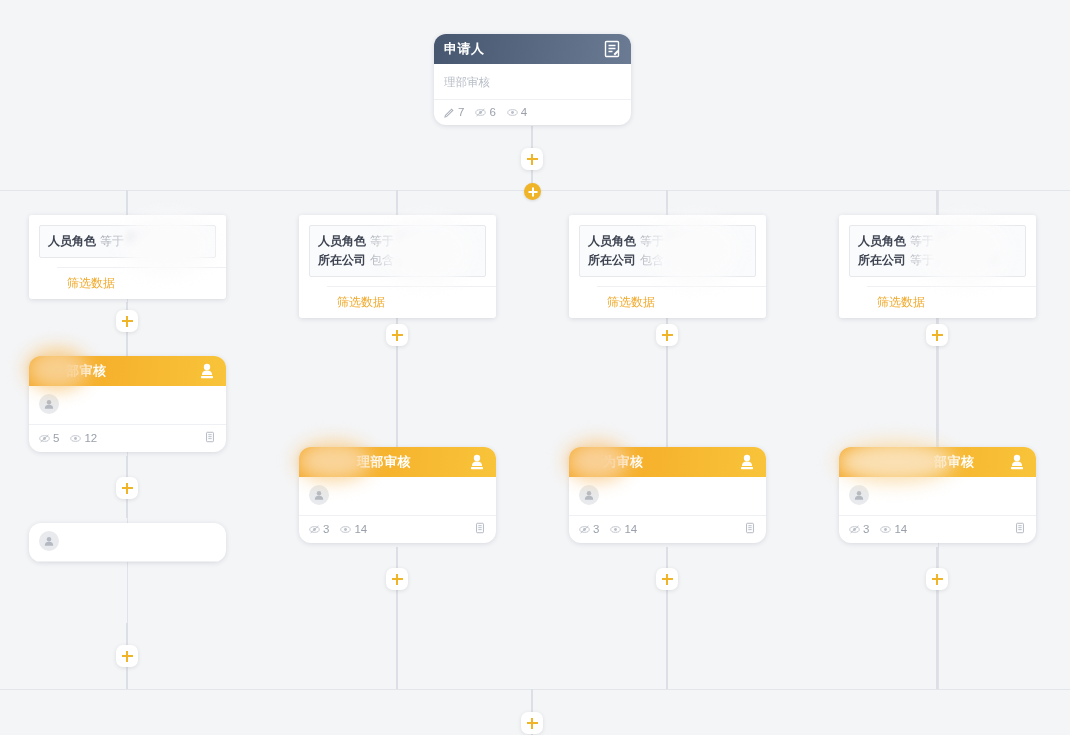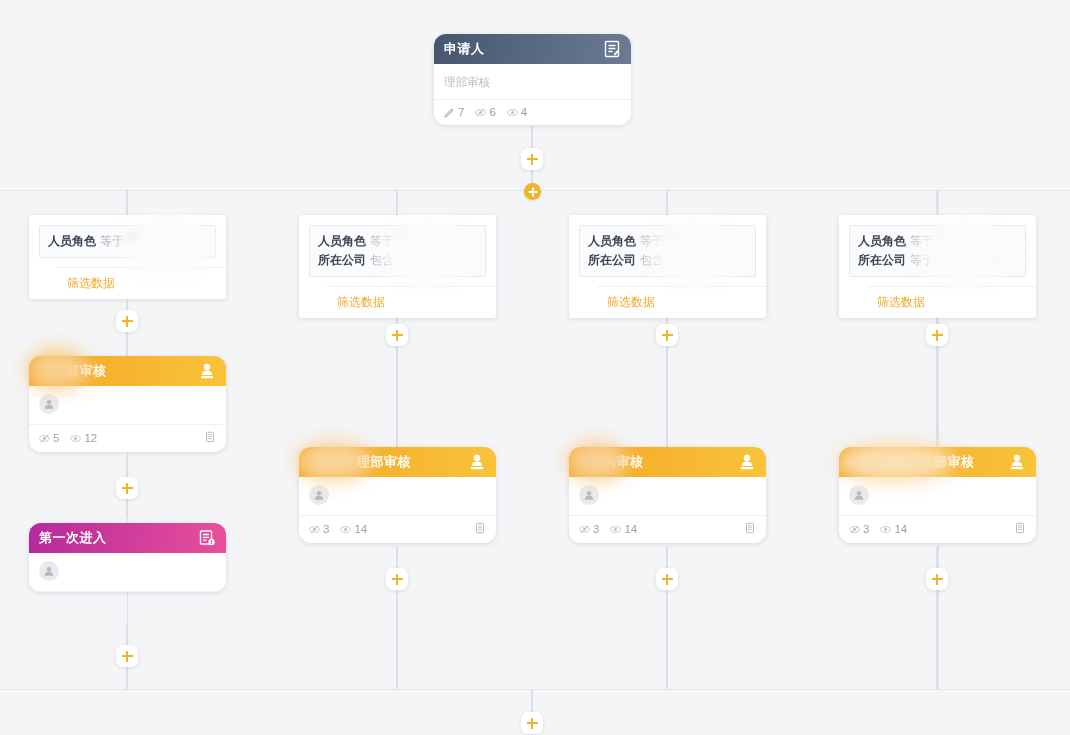--- a/index.html
+++ b/index.html
@@ -308,34 +308,20 @@
             <line x1="5" y1="6.6" x2="9" y2="6.6" stroke="#b0b5bf" stroke-width="1"></line>
             <line x1="5" y1="8.9" x2="9" y2="8.9" stroke="#b0b5bf" stroke-width="1"></line>
           </svg>
       </span>
     </div>
   </div>
 
   <div class="plus-sq" style="left:116px; top:477px;"></div>
 
   <div class="node" style="left:29px; top:523px;">
-    <div class="node-head head-form">
-      <span class="title">第一次进入</span>
-      <span class="hicon">
-        <svg viewBox="0 0 18 18" width="18" height="18">
-          <rect x="2.5" y="2" width="11" height="13" rx="1" fill="none" stroke="#ffffff" stroke-width="1.4"></rect>
-          <line x1="5" y1="5.5" x2="11" y2="5.5" stroke="#ffffff" stroke-width="1.3"></line>
-          <line x1="5" y1="8.3" x2="11" y2="8.3" stroke="#ffffff" stroke-width="1.3"></line>
-          <line x1="5" y1="11.1" x2="8.5" y2="11.1" stroke="#ffffff" stroke-width="1.3"></line>
-          <circle cx="13.5" cy="13" r="3.2" fill="#ffffff"></circle>
-          <line x1="13.5" y1="11.2" x2="13.5" y2="13.4" stroke="#c4389b" stroke-width="1.1"></line>
-          <circle cx="13.5" cy="14.5" r="0.6" fill="#c4389b"></circle>
-        </svg>
-      </span>
-    </div>
     <div class="avatar-row">
       <div class="avatar">
         <svg width="12" height="12" viewBox="0 0 14 14">
             <circle cx="7" cy="5" r="2.6" fill="#b4b9c1"></circle>
             <path d="M2.2 12.5 C2.2 9 4.4 8 7 8 C9.6 8 11.8 9 11.8 12.5 Z" fill="#b4b9c1"></path>
           </svg>
       </div>
     </div>
     <div class="node-divider"></div>
   </div>

